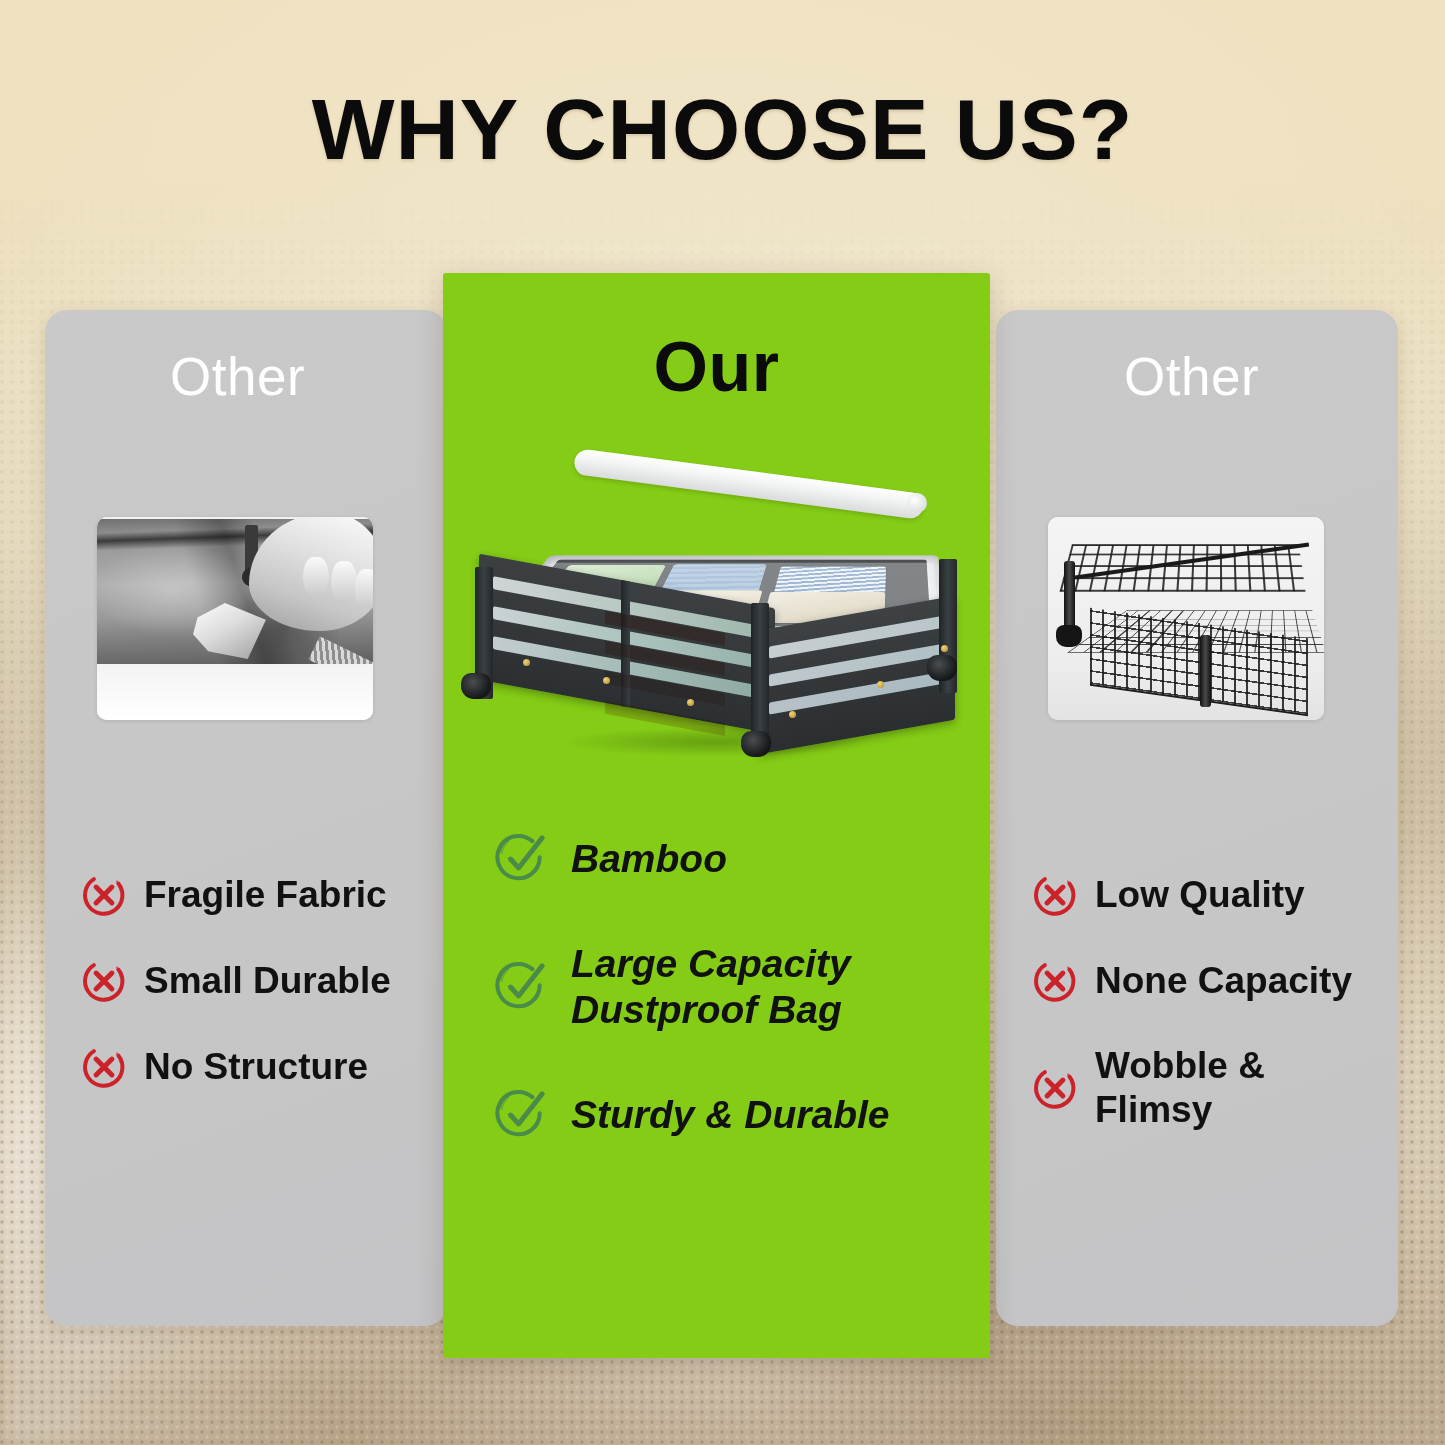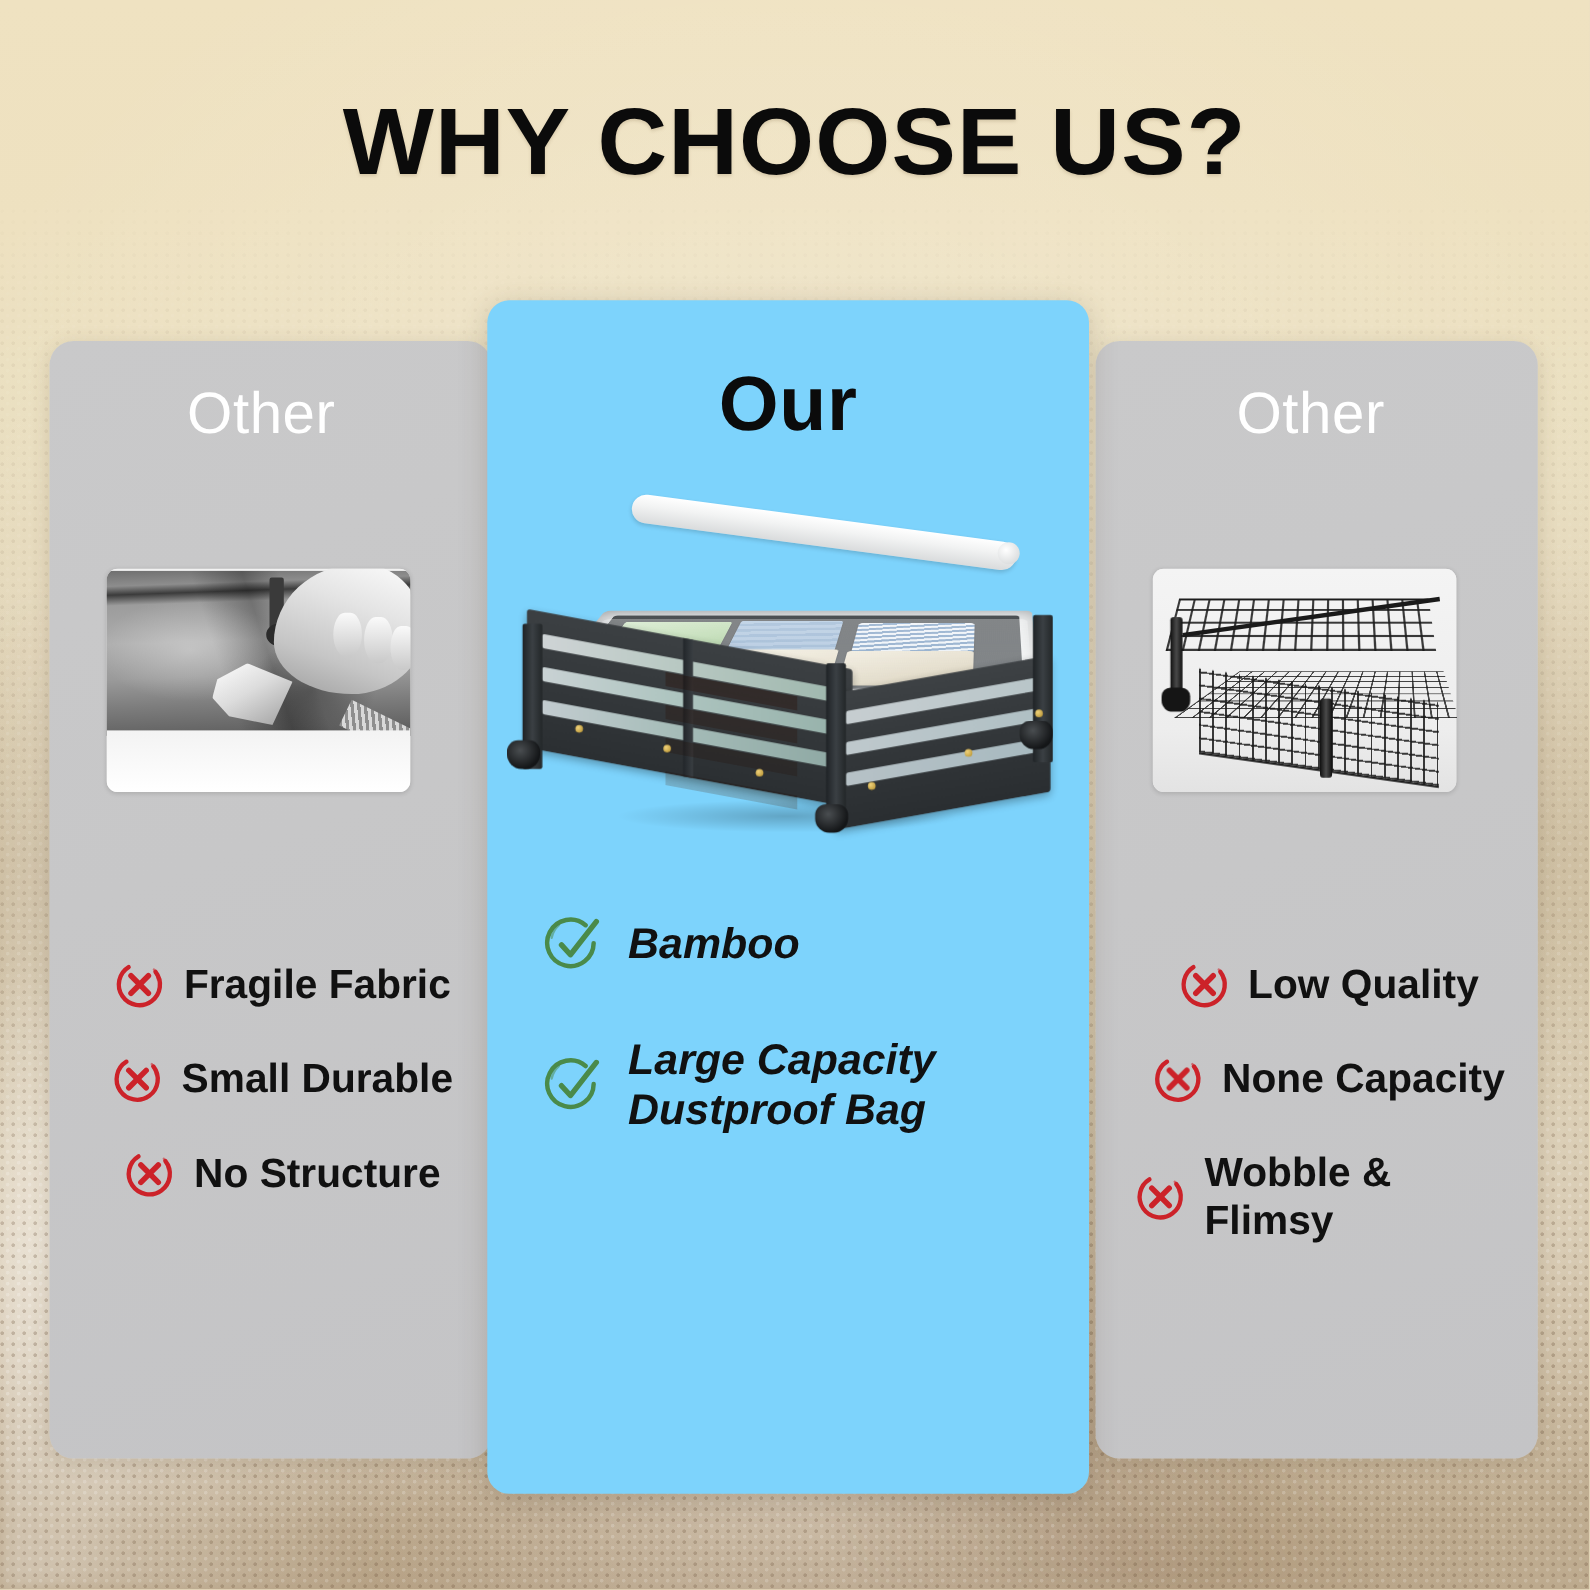--- a/index.html
+++ b/index.html
@@ -221,22 +221,22 @@
     background:#1a1a1a; transform: rotate(-8deg);
   }
 
   
   .card-our {
     position: absolute;
     left: 443px;
     top: 273px;
     width: 547px;
     height: 1085px;
-    background: #7dd3fc;
-    border-radius: 20px;
+    background: #84cc16;
+    border-radius: 3px;
     box-shadow: 0 6px 26px rgba(80,62,40,.22);
     overflow: hidden;
   }
   .card-heading {
     position: absolute;
     top: 54px; left: 0; right: 0;
     text-align: center;
     font-size: 70px;
     font-weight: bold;
     color: #0b0b0b;
@@ -372,21 +372,21 @@
     font-size: 38px;
     font-weight: bold;
     color: #111111;
     line-height: 1.18;
     white-space: pre-line;
   }
   .list-center .li-text { font-size: 39px; }
   .list-center .li { gap: 24px; margin-bottom: 56px; }
   .list-center .li-icon { width: 52px; height: 52px; }
 
-  .list-side .li { margin-bottom: 40px; gap: 17px; justify-content: center; }
+  .list-side .li { margin-bottom: 40px; gap: 17px; }
   .list-side .li-text { font-size: 37px; }
   .list-side .li-icon { width: 46px; height: 46px; }
 </style>
 </head>
 <body>
 
 <div class="bg-root">
   <div class="bg-fabric-blur"></div>
   <div class="bg-folds"></div>
   <div class="bg-dots"></div>
@@ -566,14 +566,24 @@
       <span class="li-icon">
         <svg viewBox="0 0 64 64" width="100%" height="100%">
           <path d="M46 10 A26 26 0 1 0 55 30" fill="none" stroke="#4a8a4a" stroke-width="5" stroke-linecap="round"></path>
           <path d="M16 10 A26 26 0 0 0 8 24" fill="none" stroke="#4a8a4a" stroke-width="2.6" stroke-linecap="round" opacity=".5"></path>
           <path d="M19 32 L29 43 L58 6" fill="none" stroke="#4a8a4a" stroke-width="6" stroke-linecap="round" stroke-linejoin="round"></path>
         </svg>
       </span>
       <span class="li-text">Large Capacity
 Dustproof Bag</span>
     </div>
+    <div class="li">
+      <span class="li-icon">
+        <svg viewBox="0 0 64 64" width="100%" height="100%">
+          <path d="M46 10 A26 26 0 1 0 55 30" fill="none" stroke="#4a8a4a" stroke-width="5" stroke-linecap="round"></path>
+          <path d="M16 10 A26 26 0 0 0 8 24" fill="none" stroke="#4a8a4a" stroke-width="2.6" stroke-linecap="round" opacity=".5"></path>
+          <path d="M19 32 L29 43 L58 6" fill="none" stroke="#4a8a4a" stroke-width="6" stroke-linecap="round" stroke-linejoin="round"></path>
+        </svg>
+      </span>
+      <span class="li-text">Sturdy &amp; Durable</span>
+    </div>
   </div>
 </div>
 
 </body></html>

